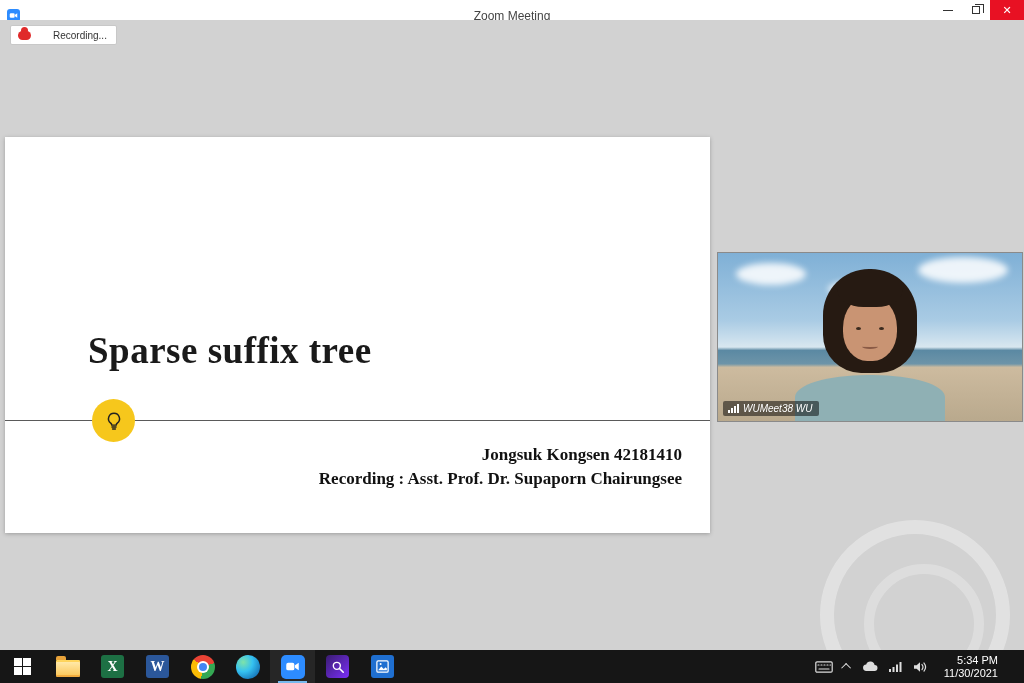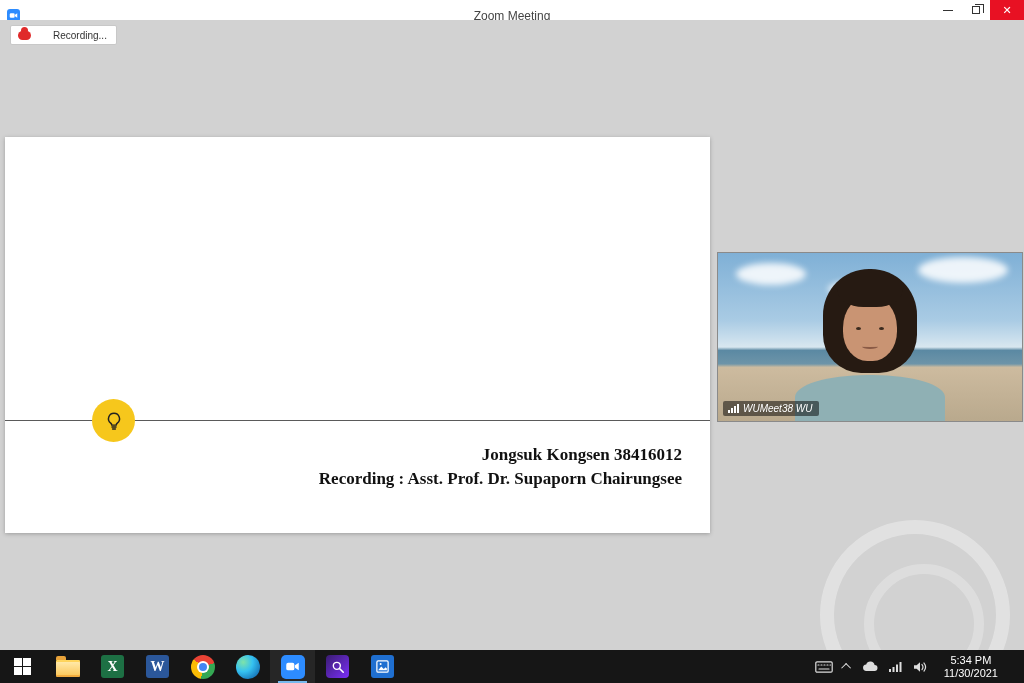--- a/index.html
+++ b/index.html
@@ -85,21 +85,21 @@
 
   .search-tile { width:23px; height:23px; border-radius:4px; background:linear-gradient(135deg,#3a1c71,#7b2ff7); display:flex; align-items:center; justify-content:center; }
   .search-tile svg { width:14px; height:14px; }
 
   .photos-tile { width:23px; height:23px; border-radius:3px; background:#1f6fd0; display:flex; align-items:center; justify-content:center; }
   .photos-tile svg { width:15px; height:15px; }
 
   .tray { margin-left:auto; display:flex; align-items:center; gap:11px; padding-right:4px; }
   .tray-icon { display:flex; align-items:center; justify-content:center; cursor:pointer; }
   .chevron { width:7px; height:7px; border-left:1.5px solid #ddd; border-top:1.5px solid #ddd; transform:rotate(45deg) translateY(2px); }
-  .clock { color:#fff; font-size:11px; line-height:13px; text-align:center; cursor:pointer; padding:0 6px; }
+  .clock { color:#fff; font-size:11px; line-height:13px; text-align:right; cursor:pointer; padding:0 6px; }
   .show-desktop { width:5px; border-left:1px solid #3a3a3a; cursor:pointer; }
 </style>
 </head>
 <body>
 
 <div class="window">
 
   <div class="titlebar">
     <div class="app-icon">
       <svg viewBox="0 0 24 24">
@@ -122,29 +122,30 @@
   <div class="desktop">
 
     <div class="watermark"></div>
 
     <div class="recording-badge">
       <span class="rec-cloud"></span>
       <span class="lbl">Recording...</span>
     </div>
 
     <div class="slide">
+      <div class="slide-title">Sparse suffix tree</div>
       <div class="slide-divider"></div>
       <div class="bulb-circle">
         <svg viewBox="0 0 24 24">
           <path d="M12 3.5a6 6 0 0 0-3.6 10.8c.7.55 1.1 1.3 1.2 2.2h4.8c.1-.9.5-1.65 1.2-2.2A6 6 0 0 0 12 3.5z" fill="none" stroke="#222" stroke-width="1.6"></path>
           <path d="M9.8 18.6h4.4M10.5 20.8h3" stroke="#222" stroke-width="1.6" stroke-linecap="round"></path>
         </svg>
       </div>
       <div class="slide-authors">
-        <div>Jongsuk Kongsen  38416012</div>
+        <div>Jongsuk Kongsen  42181410</div>
         <div>Recording : Asst. Prof. Dr. Supaporn Chairungsee</div>
       </div>
     </div>
 
     <div class="video-tile">
       <div class="cloud c1"></div>
       <div class="cloud c2"></div>
       <div class="cloud c3"></div>
       <div class="person">
         <div class="shirt"></div>

